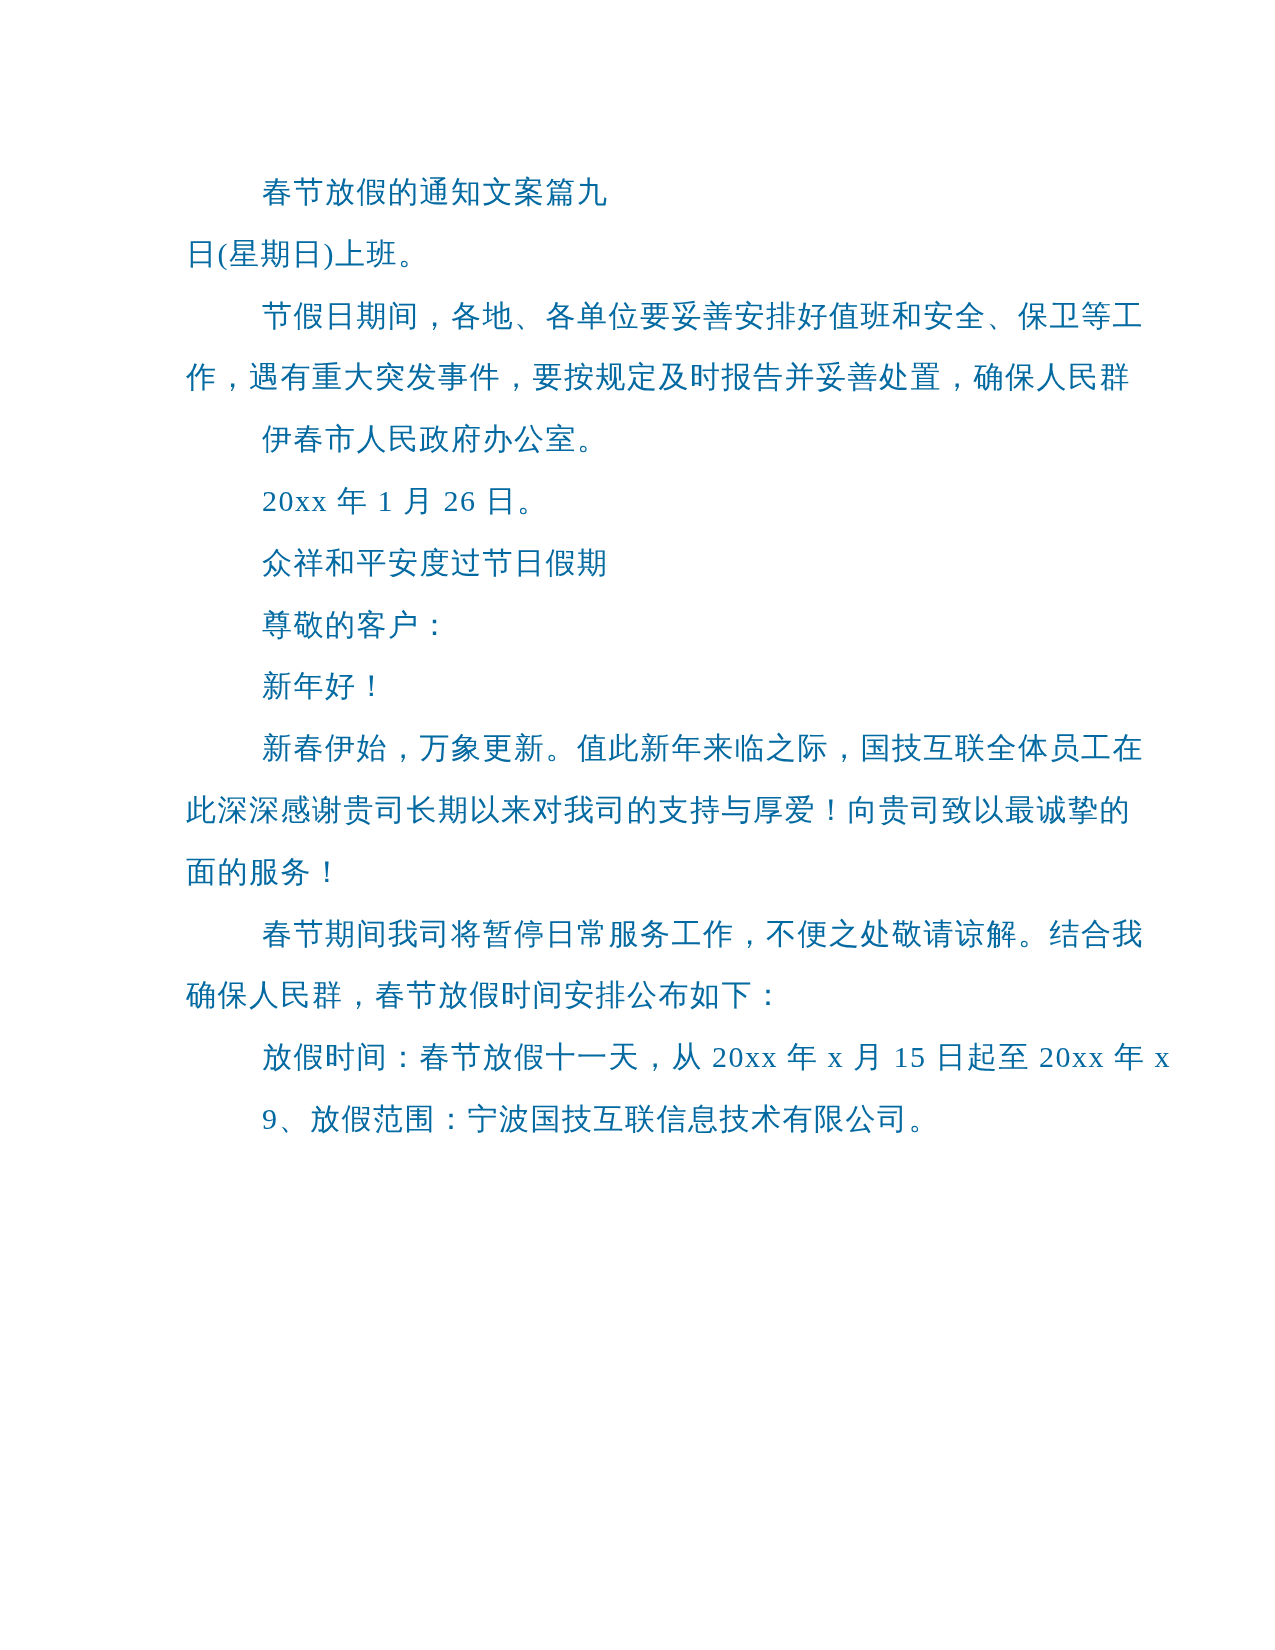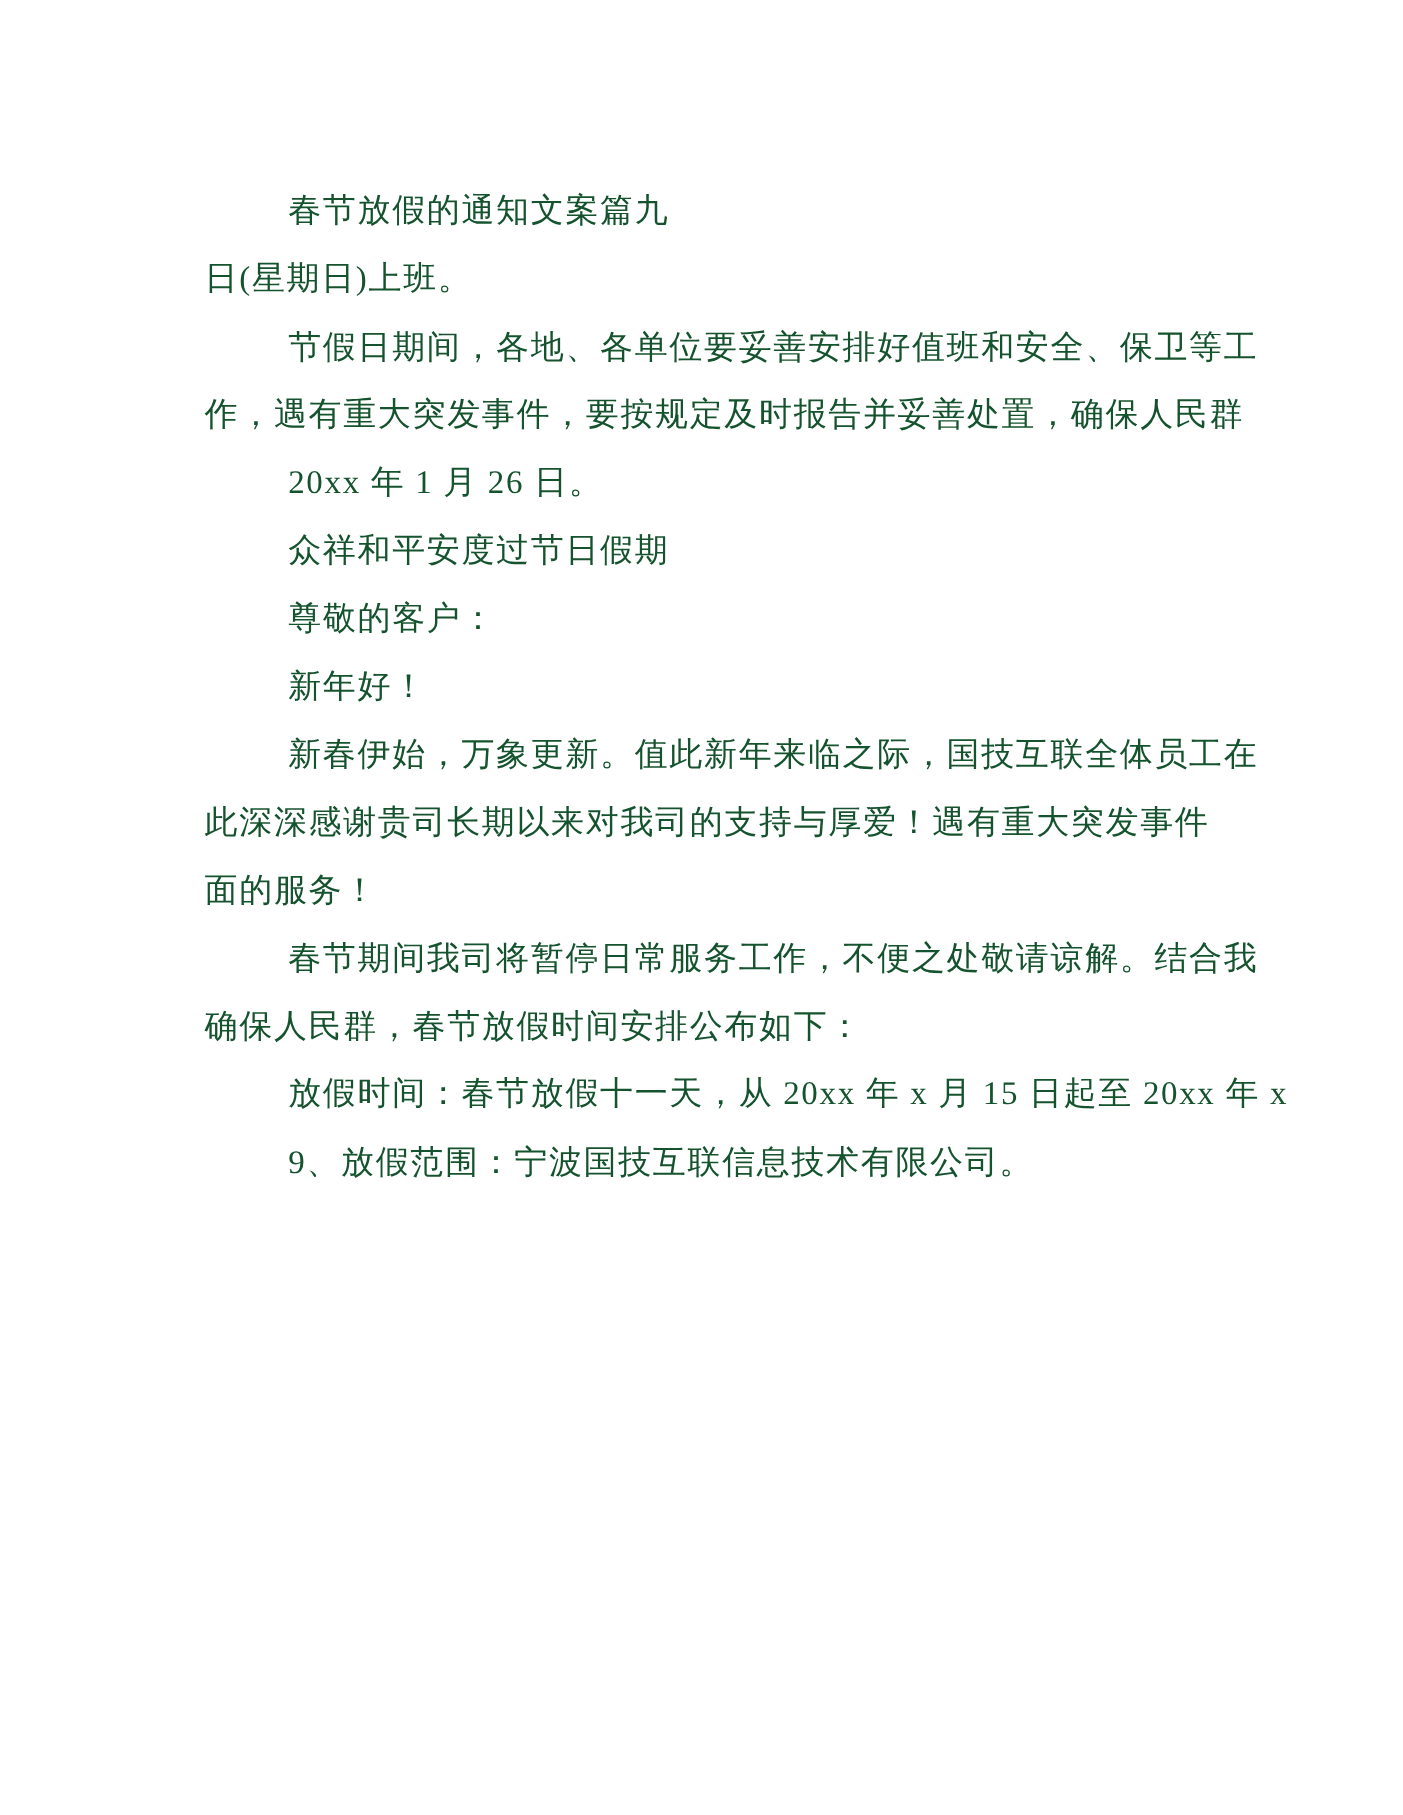--- a/index.html
+++ b/index.html
@@ -11,21 +11,21 @@
     width: 1275px;
     height: 1650px;
     overflow: hidden;
   }
   .page {
     position: relative;
     width: 1275px;
     height: 1344px;
     background: #ffffff;
     font-family: "Liberation Serif", "DejaVu Serif", serif;
-    color: #14532d;
+    color: #0369a1;
   }
   .content {
     position: absolute;
     left: 186px;
     top: 161px;
     width: 878px;
   }
   .line {
     height: 61.8px;
     line-height: 61.8px;
@@ -44,25 +44,26 @@
 </head>
 <body>
 
 <div class="page">
   <div class="content">
 
   <div class="line indent">春节放假的通知文案篇九</div>
       <div class="line">日(星期日)上班。</div>
       <div class="line indent full">节假日期间，各地、各单位要妥善安排好值班和安全、保卫等工</div>
       <div class="line full">作，遇有重大突发事件，要按规定及时报告并妥善处置，确保人民群</div>
+      <div class="line indent">伊春市人民政府办公室。</div>
       <div class="line indent">20xx 年 1 月 26 日。</div>
       <div class="line indent">众祥和平安度过节日假期</div>
       <div class="line indent">尊敬的客户：</div>
       <div class="line indent">新年好！</div>
       <div class="line indent full">新春伊始，万象更新。值此新年来临之际，国技互联全体员工在</div>
-      <div class="line full">此深深感谢贵司长期以来对我司的支持与厚爱！遇有重大突发事件</div>
+      <div class="line full">此深深感谢贵司长期以来对我司的支持与厚爱！向贵司致以最诚挚的</div>
       <div class="line">面的服务！</div>
       <div class="line indent full">春节期间我司将暂停日常服务工作，不便之处敬请谅解。结合我</div>
       <div class="line">确保人民群，春节放假时间安排公布如下：</div>
       <div class="line indent full">放假时间：春节放假十一天，从 20xx 年 x 月 15 日起至 20xx 年 x</div>
       <div class="line indent">9、放假范围：宁波国技互联信息技术有限公司。</div>
     </div>
 </div>
 
 </body></html>

